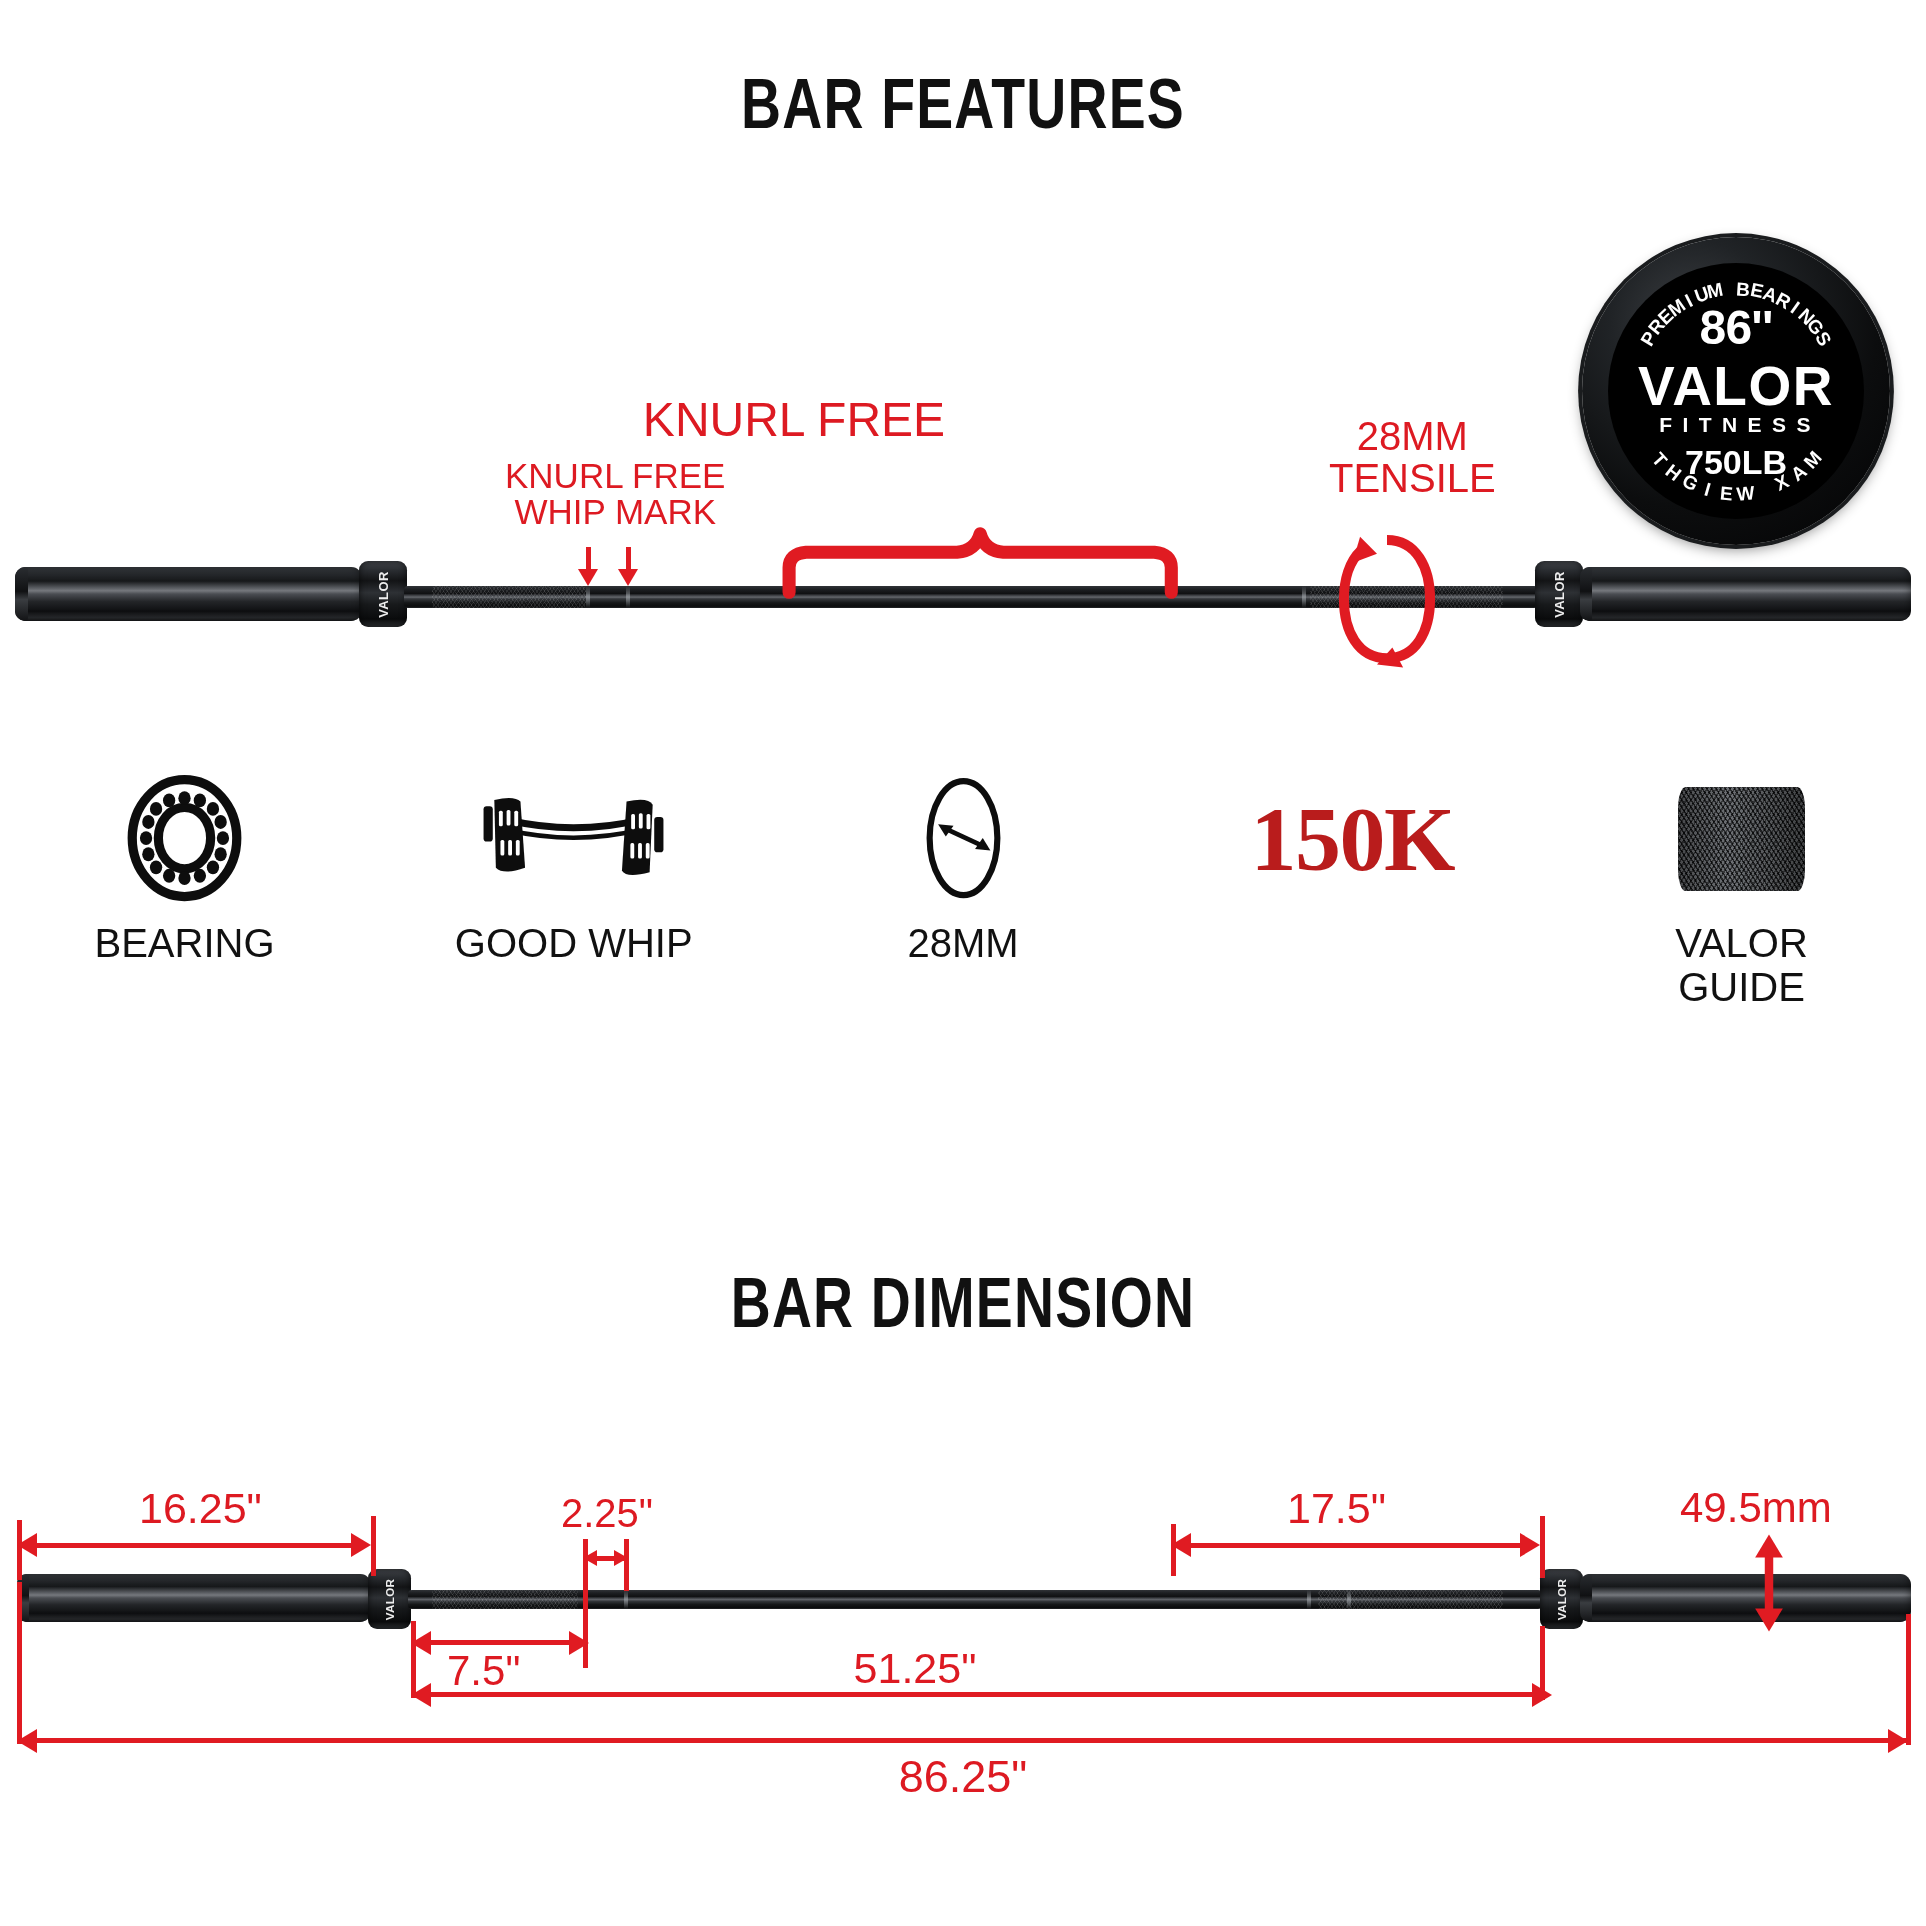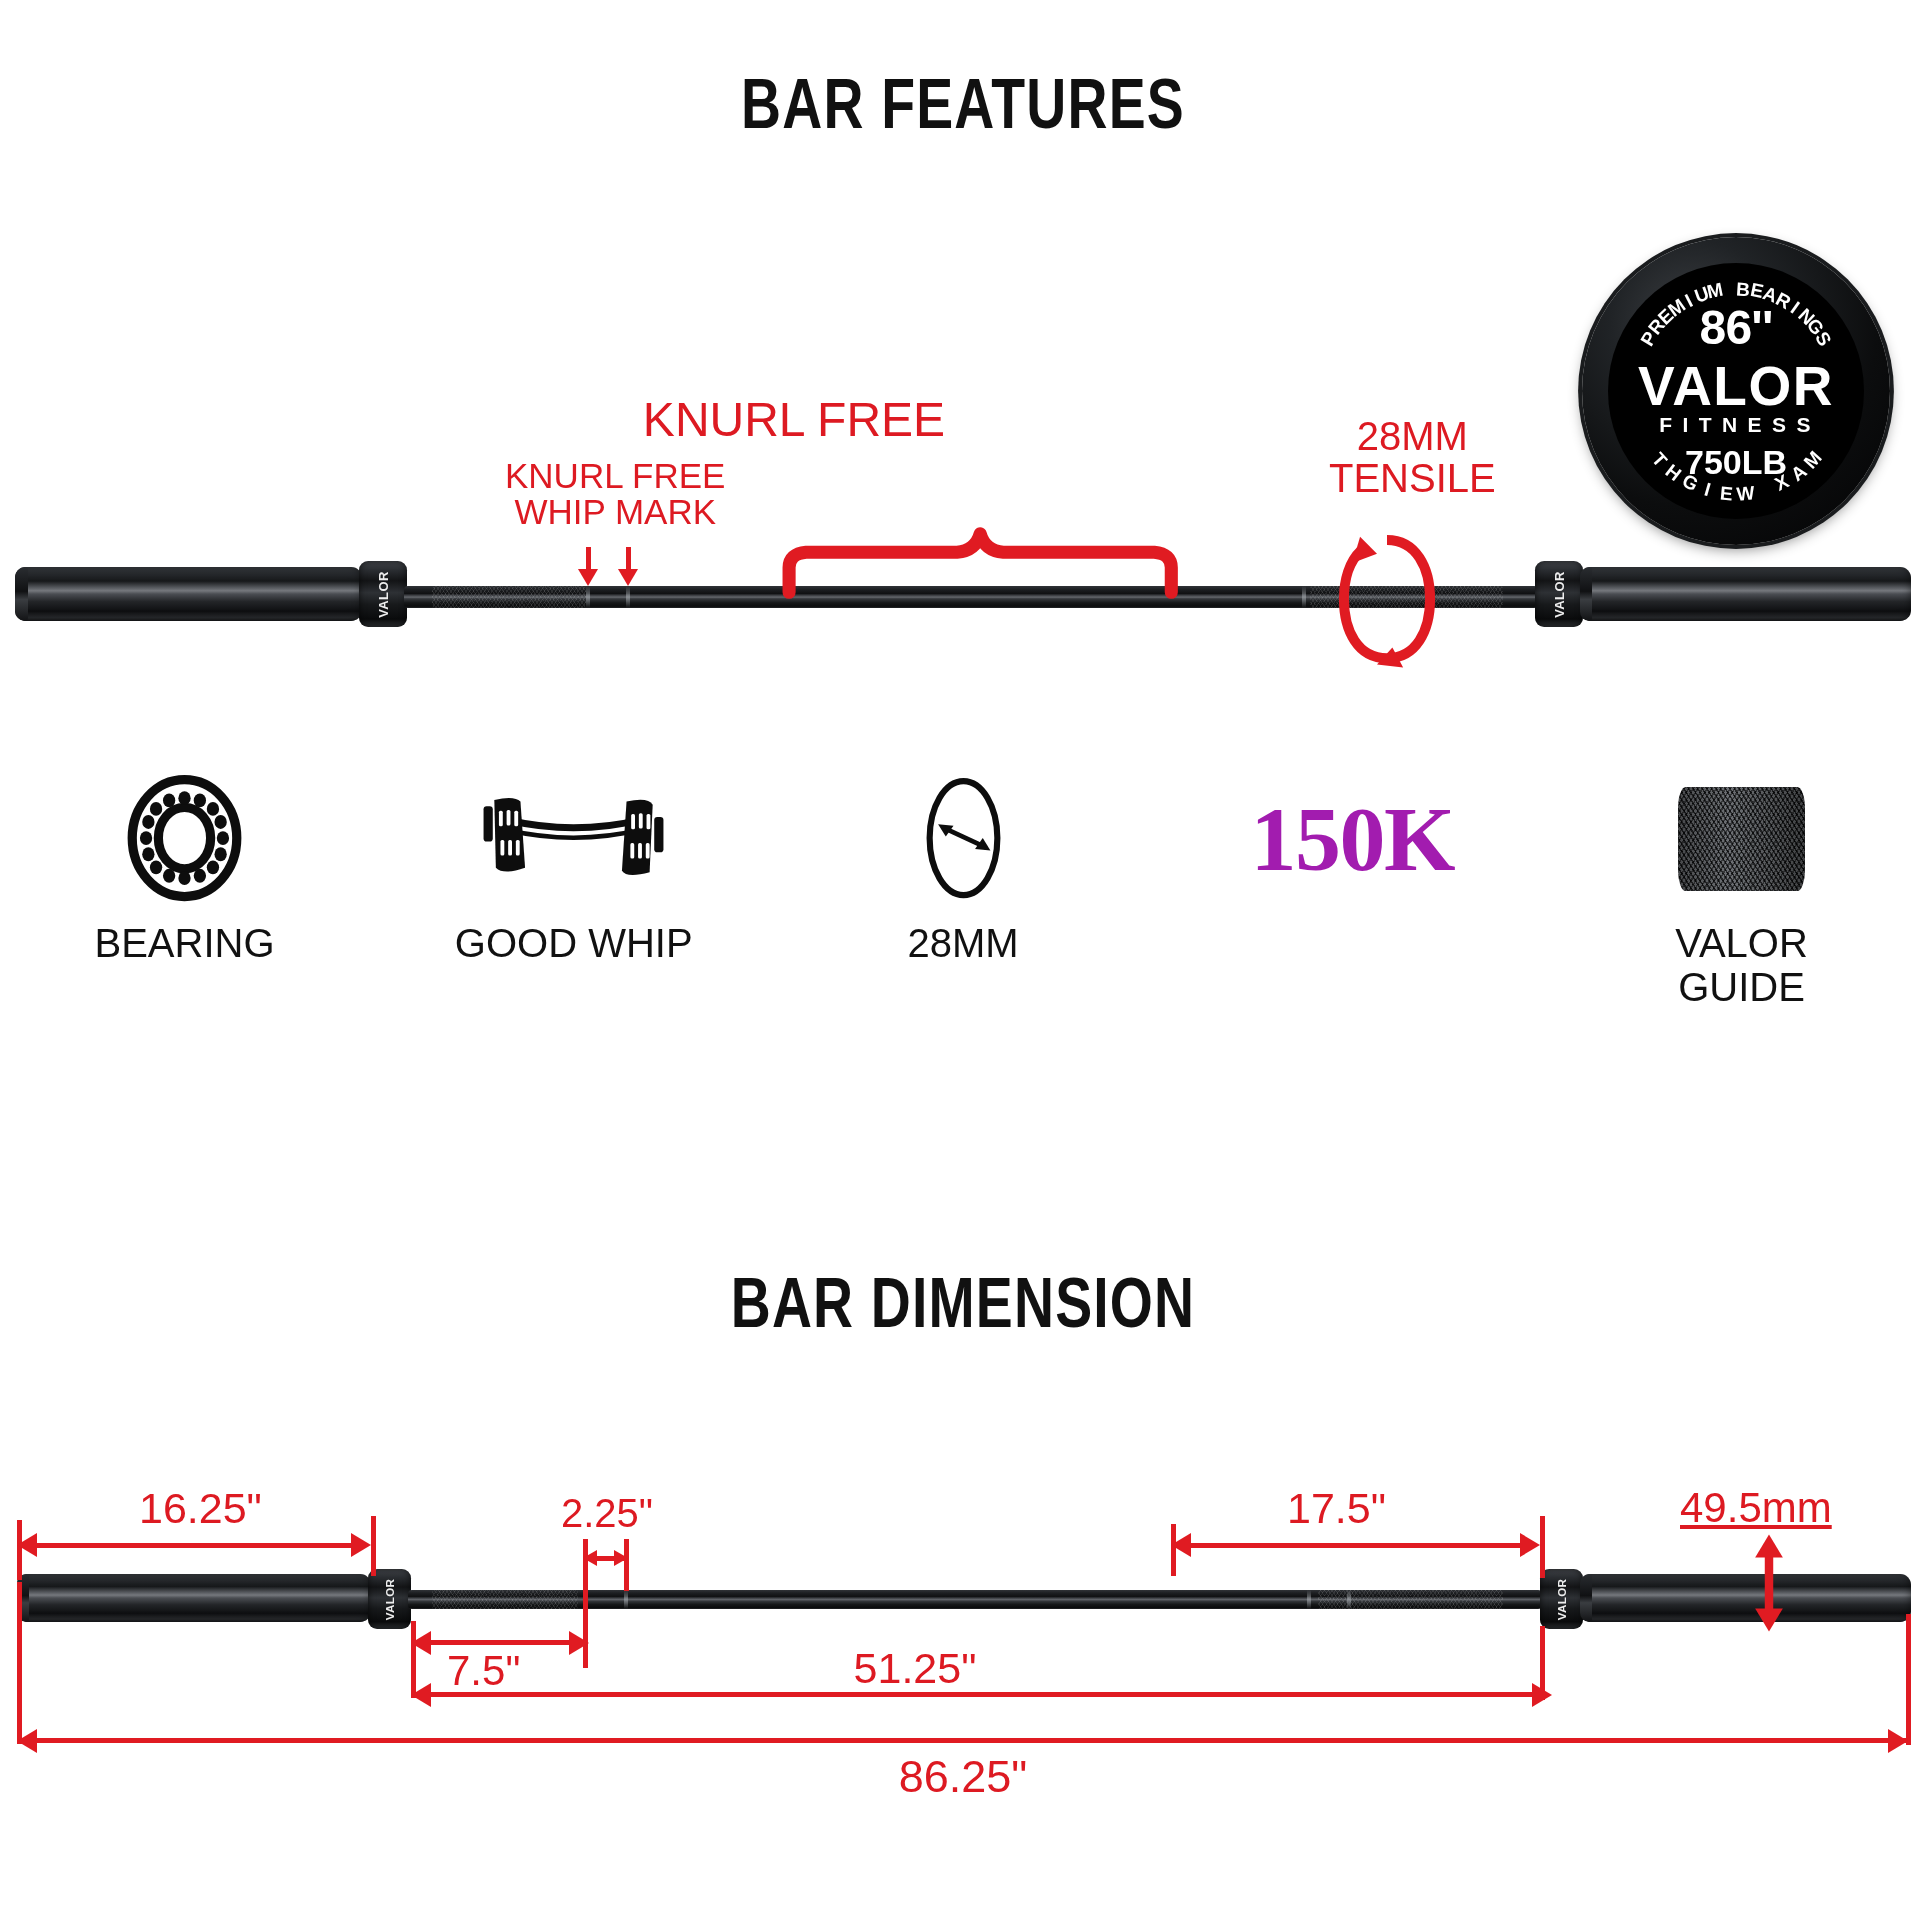--- a/index.html
+++ b/index.html
@@ -99,21 +99,21 @@
     font-family:"Liberation Sans",sans-serif;}
 
   
   #features-row{position:absolute;left:46px;top:771px;width:1834px;height:301px;
     display:flex;justify-content:space-between;align-items:flex-start;}
   .feature{width:277px;display:flex;flex-direction:column;align-items:center;}
   .feat-icon{height:135px;display:flex;align-items:center;justify-content:center;}
   .feat-label{margin-top:15.4px;text-align:center;font-size:40px;line-height:1.1;
     color:#111;font-family:"Liberation Sans",sans-serif;letter-spacing:0;}
   .big150{font-family:"Liberation Serif",serif;font-weight:700;font-size:92px;
-    line-height:1;color:#a21caf;letter-spacing:-1.5px;}
+    line-height:1;color:#b91c1c;letter-spacing:-1.5px;}
   .knurl-chunk{width:127px;height:104px;border-radius:7.7px/21.6px;
     background-color:#33363a;
     background-image:
       repeating-linear-gradient(58deg, rgba(0,0,0,.55) 0 1.5px, rgba(255,255,255,.10) 1.5px 3.9px),
       repeating-linear-gradient(-58deg, rgba(0,0,0,.55) 0 1.5px, rgba(255,255,255,.10) 1.5px 3.9px),
       linear-gradient(to right,#1a1c1f,#4a4e53 40%,#2a2d30 75%,#111315);
   }
 </style>
 </head>
 <body>
@@ -364,21 +364,21 @@
   <div class="arrow-r" style="left:1520px;top:1533px;"></div>
   <div class="redtxt" style="left:1287px;top:1486px;font-size:43px;">17.5"</div>
 </div>
 
 <div>
   <svg class="abs" style="left:1738px;top:1533px;width:62px;height:100px;overflow:visible;" viewBox="0 0 80 130">
     <line x1="40" y1="26" x2="40" y2="104" stroke="#E01B22" stroke-width="11"></line>
     <polygon points="40,2 58,32 22,32" fill="#E01B22"></polygon>
     <polygon points="40,128 22,98 58,98" fill="#E01B22"></polygon>
   </svg>
-  <div class="redtxt" style="left:1680px;top:1486px;font-size:42px;text-decoration:underline;">49.5mm</div>
+  <div class="redtxt" style="left:1680px;top:1486px;font-size:42px;">49.5mm</div>
 </div>
 
 <div>
   <div class="redline-v" style="left:17px;top:1582px;height:162px;"></div>
   <div class="redline-v" style="left:1906px;top:1614px;height:131px;"></div>
   <div class="redline-h" style="left:31px;top:1738px;width:1880px;"></div>
   <div class="arrow-l" style="left:17px;top:1729px;"></div>
   <div class="arrow-r" style="left:1888px;top:1729px;"></div>
   <div class="redtxt" style="left:963px;top:1754px;font-size:45px;transform:translateX(-50%);">86.25"</div>
 </div>

